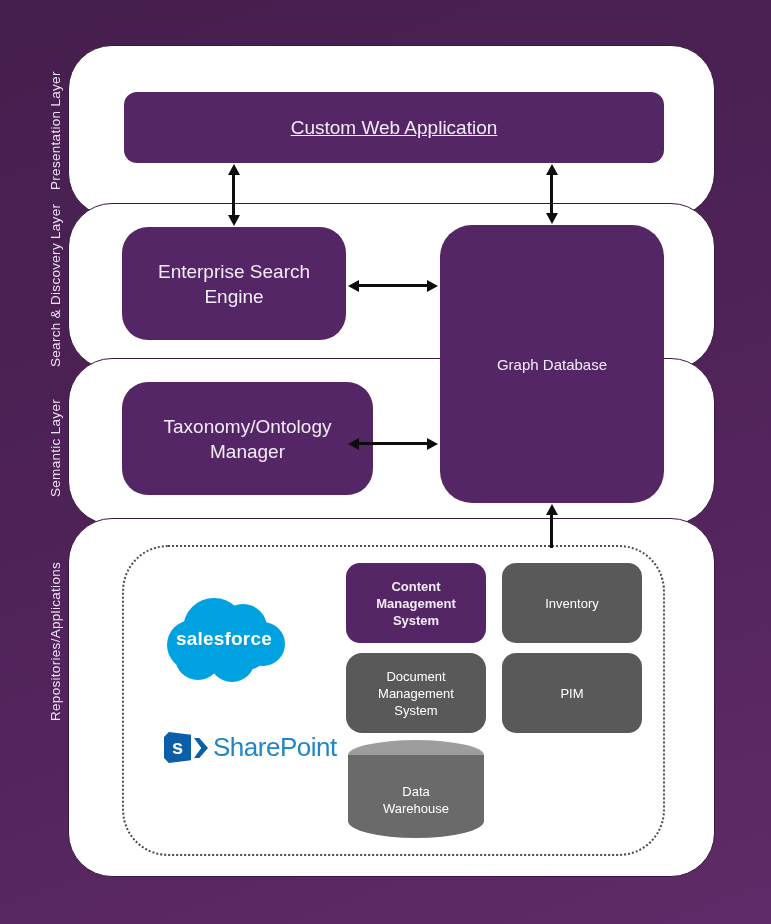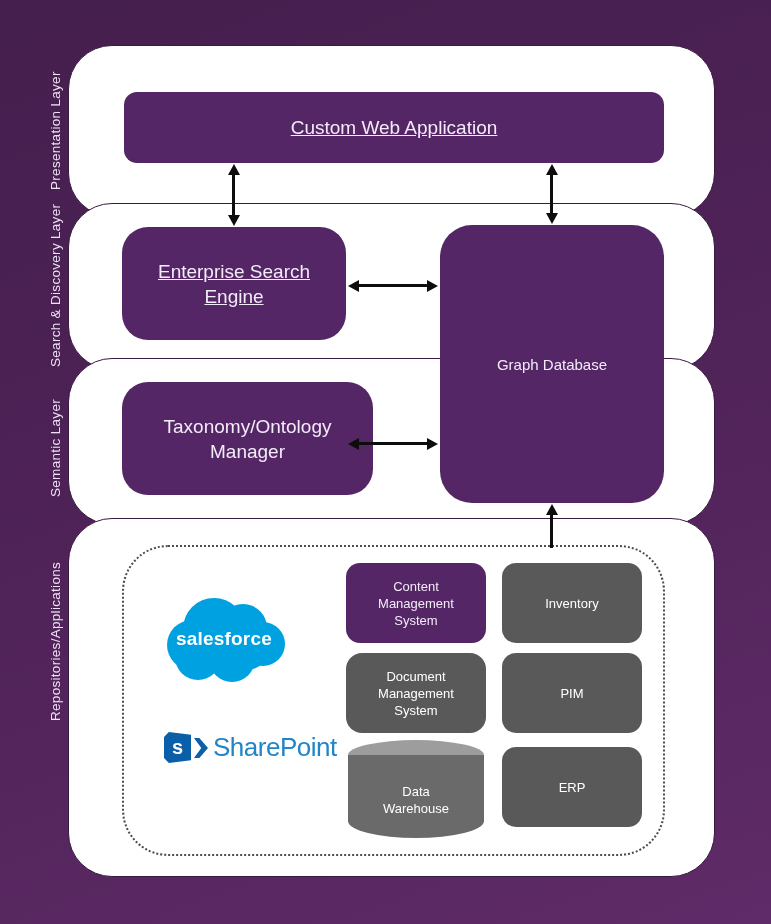--- a/index.html
+++ b/index.html
@@ -27,35 +27,35 @@
   .vl-1{top:45px;height:172px;}
   .vl-2{top:203px;height:165px;}
   .vl-3{top:362px;height:172px;}
   .vl-4{top:550px;height:182px;}
   
   .node{
     position:absolute;display:flex;align-items:center;justify-content:center;
     background:#542665;color:#f3ecf8;text-align:center;box-sizing:border-box;
   }
   .node-cwa{left:124px;top:92px;width:540px;height:71px;border-radius:13px;font-size:19px;text-decoration:underline;}
-  .node-ese{left:122px;top:227px;width:224px;height:113px;border-radius:26px;font-size:19px;line-height:25px;padding:0 20px;text-decoration:underline;}
+  .node-ese{left:122px;top:227px;width:224px;height:113px;border-radius:26px;font-size:19px;line-height:25px;padding:0 20px;}
   .node-gdb{left:440px;top:225px;width:224px;height:278px;border-radius:32px;font-size:15px;}
   .node-tax{left:122px;top:382px;width:251px;height:113px;border-radius:26px;font-size:19px;line-height:25px;padding:0 20px;}
   
   .repo-box{
     position:absolute;left:122px;top:545px;width:543px;height:311px;
     border:2px dotted #4d4d4d;border-radius:46px;box-sizing:border-box;
   }
   
   .cell{
     position:absolute;display:flex;align-items:center;justify-content:center;
     width:140px;height:80px;border-radius:14px;background:#595959;color:#ffffff;
     font-size:13px;line-height:17px;text-align:center;box-sizing:border-box;padding:0 14px;
   }
-  .cell-purple{background:#542665;color:#f3ecf8;}
+  .cell-purple{background:#542665;color:#f3ecf8;font-weight:bold;}
   .cell-cms{left:346px;top:563px;}
   .cell-inv{left:502px;top:563px;justify-content:center;}
   .cell-dms{left:346px;top:653px;border-radius:16px;}
   .cell-pim{left:502px;top:653px;}
   .cell-erp{left:502px;top:747px;}
   
   .cyl{position:absolute;left:348px;top:740px;width:136px;height:98px;}
   .cyl-top{position:absolute;left:0;top:0;width:136px;height:30px;border-radius:50%;background:#9d9d9d;}
   .cyl-body{
     position:absolute;left:0;top:15px;right:0;bottom:0;background:#6a6a6a;
@@ -191,17 +191,14 @@
   </div>
   <div class="cell cell-pim">
     <span>PIM</span>
   </div>
   <div class="cyl">
     <div class="cyl-top"></div>
     <div class="cyl-body">
       <div class="cyl-label">Data Warehouse</div>
     </div>
   </div>
-  <div class="cell cell-erp">
-    <span>ERP</span>
-  </div>
 
 </div>
 
 </body></html>

